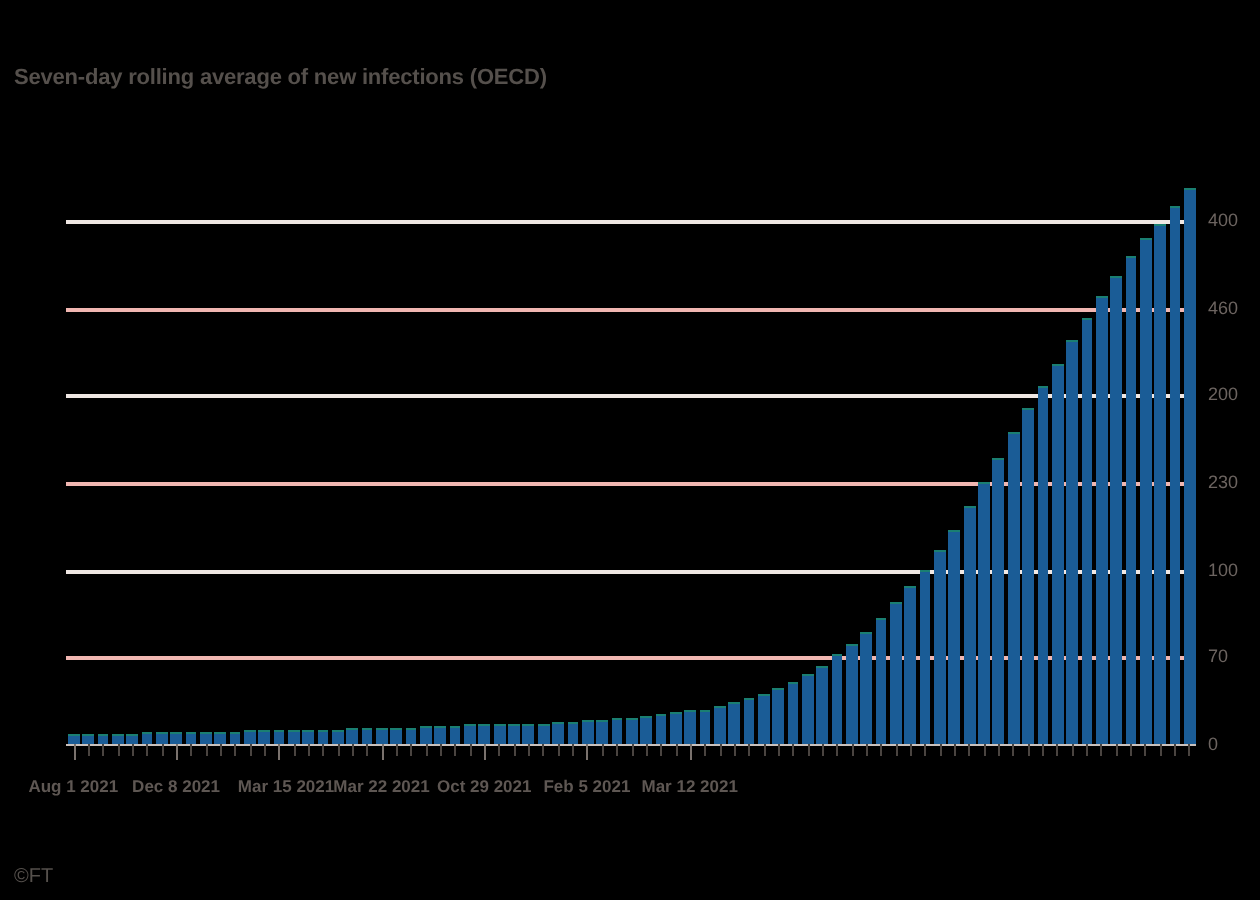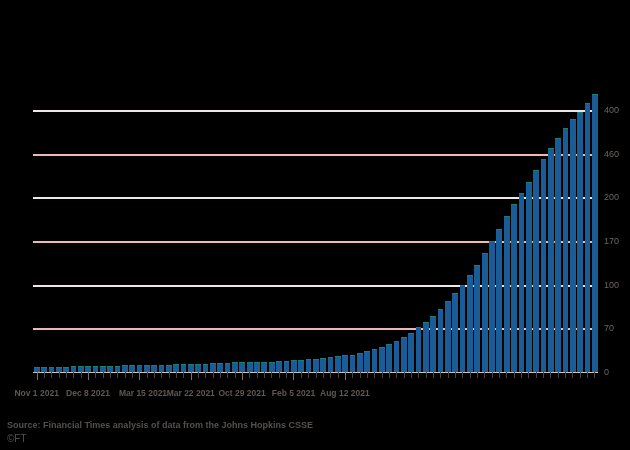--- a/index.html
+++ b/index.html
@@ -124,20 +124,21 @@
     font-size:10px;
     color:#55504c;
     font-weight:400;
   }
 </style>
 </head>
 <body>
 
 <div id="chart-root">
 
+  <div class="chart-title">Seven-day rolling average of new infections (OECD)</div>
 
   <div class="plot">
     <div class="gridlines">
         <div class="gridline zero" style="top: 284px;"></div>
         <div class="gridline pink" style="top: 240.308px;"></div>
         <div class="gridline" style="top: 196.615px;"></div>
         <div class="gridline pink" style="top: 152.923px;"></div>
         <div class="gridline" style="top: 109.231px;"></div>
         <div class="gridline pink" style="top: 65.5385px;"></div>
         <div class="gridline" style="top: 21.8462px;"></div>
@@ -374,21 +375,21 @@
         <div class="bar-slot">
           <div class="bar" title="Apr 18 2021: 318" style="height: 277.883px; background: rgb(26, 92, 150); border-top-color: rgb(26, 127, 114);"></div>
         </div>
       </div>
   </div>
 
   <div class="yaxis">
       <div class="ylabel" style="top: 284px;">0</div>
       <div class="ylabel" style="top: 240.308px;">70</div>
       <div class="ylabel" style="top: 196.615px;">100</div>
-      <div class="ylabel" style="top: 152.923px;">170</div>
+      <div class="ylabel" style="top: 152.923px;">230</div>
       <div class="ylabel" style="top: 109.231px;">200</div>
       <div class="ylabel" style="top: 65.5385px;">460</div>
       <div class="ylabel" style="top: 21.8462px;">400</div>
     </div>
   <div class="xaxis-ticks">
       <div class="tick major" style="left: 3.66883px;"></div>
       <div class="tick" style="left: 11.0065px;"></div>
       <div class="tick" style="left: 18.3442px;"></div>
       <div class="tick" style="left: 25.6818px;"></div>
       <div class="tick" style="left: 33.0195px;"></div>
@@ -459,25 +460,24 @@
       <div class="tick" style="left: 509.968px;"></div>
       <div class="tick" style="left: 517.305px;"></div>
       <div class="tick" style="left: 524.643px;"></div>
       <div class="tick" style="left: 531.981px;"></div>
       <div class="tick" style="left: 539.318px;"></div>
       <div class="tick" style="left: 546.656px;"></div>
       <div class="tick" style="left: 553.994px;"></div>
       <div class="tick" style="left: 561.331px;"></div>
     </div>
   <div class="xaxis-labels">
-      <div class="xlabel" style="left: 36.6688px;">Nov 1 2021</div>
+      <div class="xlabel" style="left: 36.6688px;">Aug 1 2021</div>
       <div class="xlabel" style="left: 88.0325px;">Dec 8 2021</div>
       <div class="xlabel" style="left: 143px;">Mar 15 2021</div>
       <div class="xlabel" style="left: 190.76px;">Mar 22 2021</div>
       <div class="xlabel" style="left: 242.123px;">Oct 29 2021</div>
       <div class="xlabel" style="left: 293.487px;">Feb 5 2021</div>
-      <div class="xlabel" style="left: 344.851px;">Aug 12 2021</div>
+      <div class="xlabel" style="left: 344.851px;">Mar 12 2021</div>
     </div>
 
-  <div class="footer">Source: Financial Times analysis of data from the Johns Hopkins CSSE</div>
   <div class="ft-mark">©FT</div>
 
 </div>
 
 </body></html>

